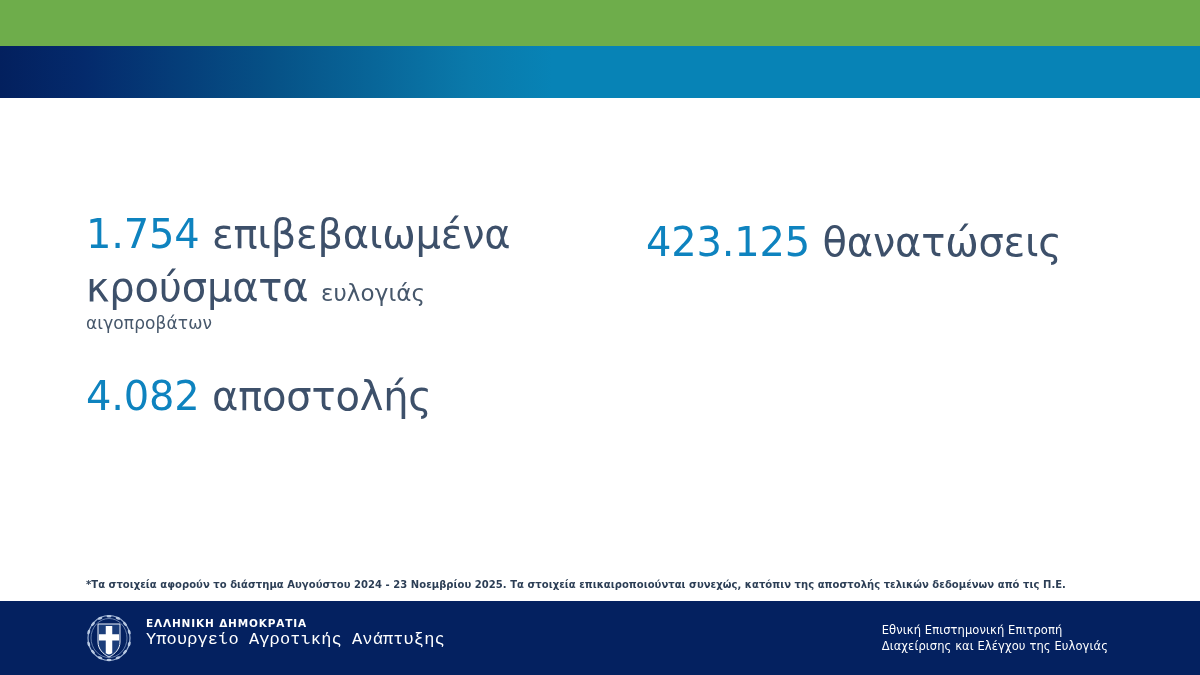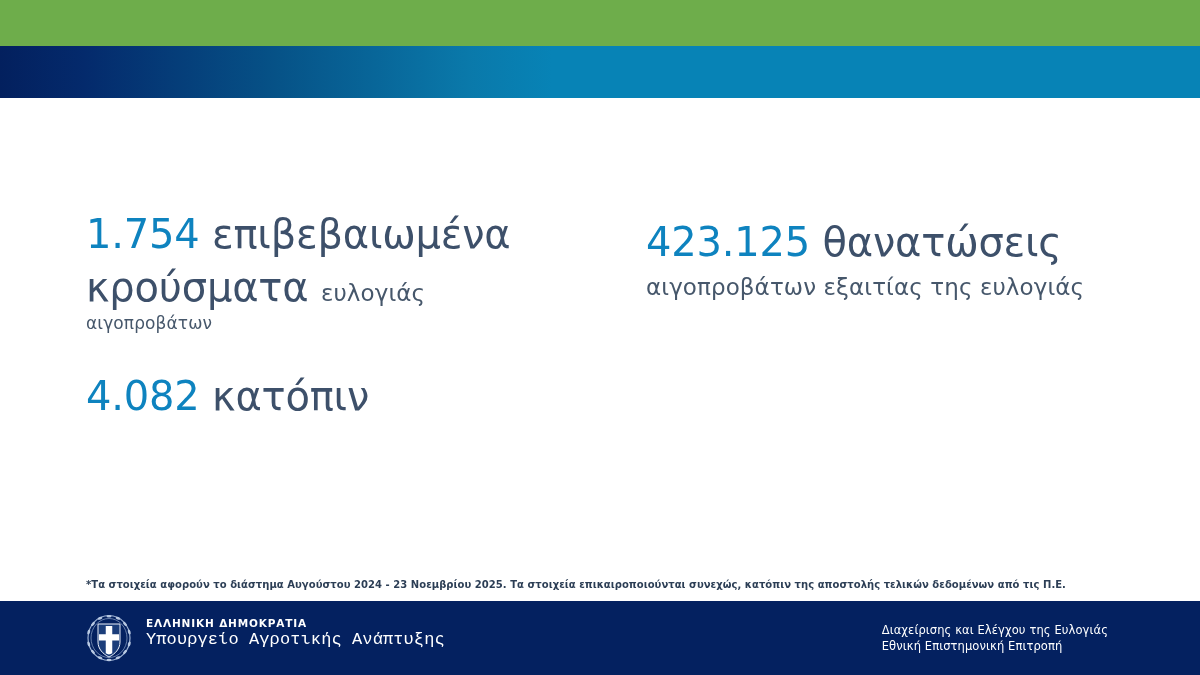--- a/index.html
+++ b/index.html
@@ -199,29 +199,28 @@
   <div class="stats">
 
     <div class="col-left">
 
       <div>
         <div class="stat-line"><span class="num">1.754</span> <span>επιβεβαιωμένα κρούσματα</span> <span class="stat-sub-inline">ευλογιάς</span></div>
         <div class="stat-sub">αιγοπροβάτων</div>
       </div>
 
       <div class="stat-block-2">
-        <div class="stat-line"><span class="num">4.082</span> <span>κατόπιν</span></div>
+        <div class="stat-line"><span class="num">4.082</span> <span>αποστολής</span></div>
       </div>
 
     </div>
 
     <div class="col-right">
       <div>
         <div class="stat-line"><span class="num">423.125</span> <span>θανατώσεις</span></div>
-        <div class="right-sub">αιγοπροβάτων εξαιτίας της ευλογιάς</div>
       </div>
     </div>
 
   </div>
 
   <div class="footnote">*Τα στοιχεία αφορούν το διάστημα Αυγούστου 2024 - 23 Νοεμβρίου 2025. Τα στοιχεία επικαιροποιούνται συνεχώς, κατόπιν της αποστολής τελικών δεδομένων από τις Π.Ε.</div>
 
   <div class="footer">
 
     <div class="footer-left">
@@ -253,19 +252,19 @@
           <path d="M39.5 24 H52.5 V40.5 H66 V53 H52.5 V78.5 Q46 83 39.5 78.5 V53 H26 V40.5 H39.5 Z" fill="#ffffff"></path>
         </svg>
       </span>
       <span class="ministry">
         <div class="l1">ΕΛΛΗΝΙΚΗ ΔΗΜΟΚΡΑΤΙΑ</div>
         <div class="l2">Υπουργείο Αγροτικής Ανάπτυξης</div>
       </span>
     </div>
 
     <div class="footer-right">
+      <div>Εθνική Επιστημονική Επιτροπή</div>
       <div>Διαχείρισης και Ελέγχου της Ευλογιάς</div>
-      <div>Εθνική Επιστημονική Επιτροπή</div>
     </div>
 
   </div>
 
 </div>
 
 </body></html>

